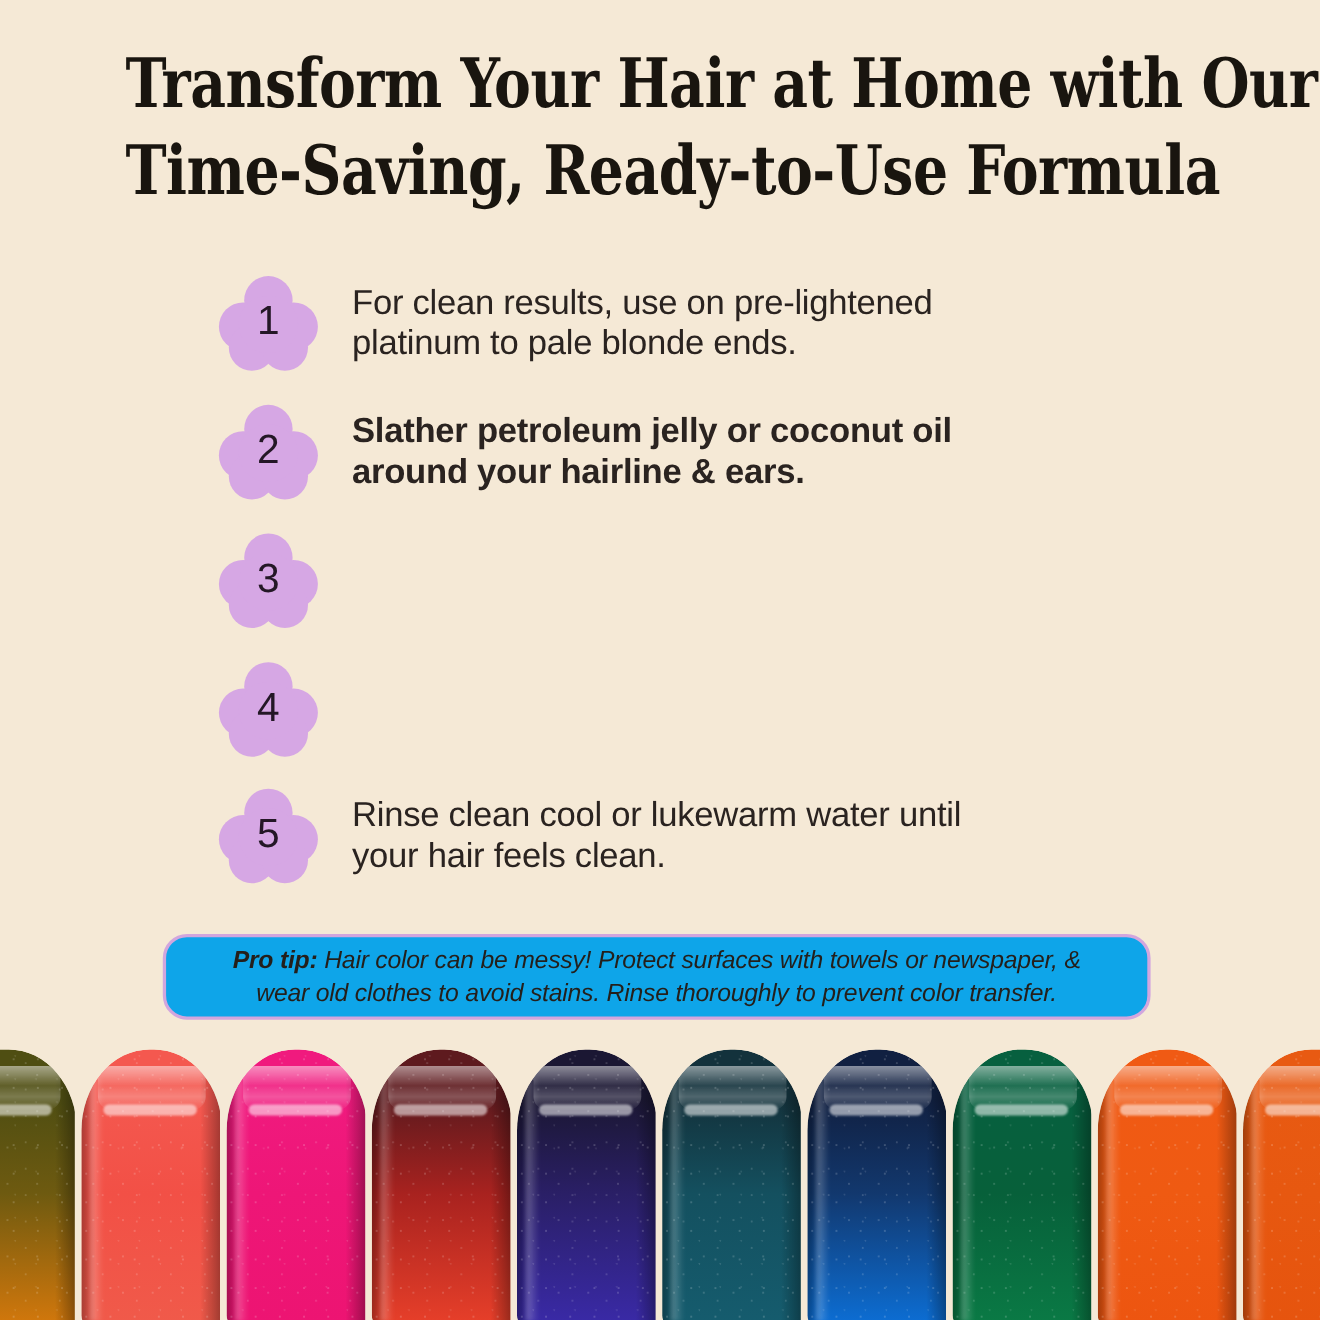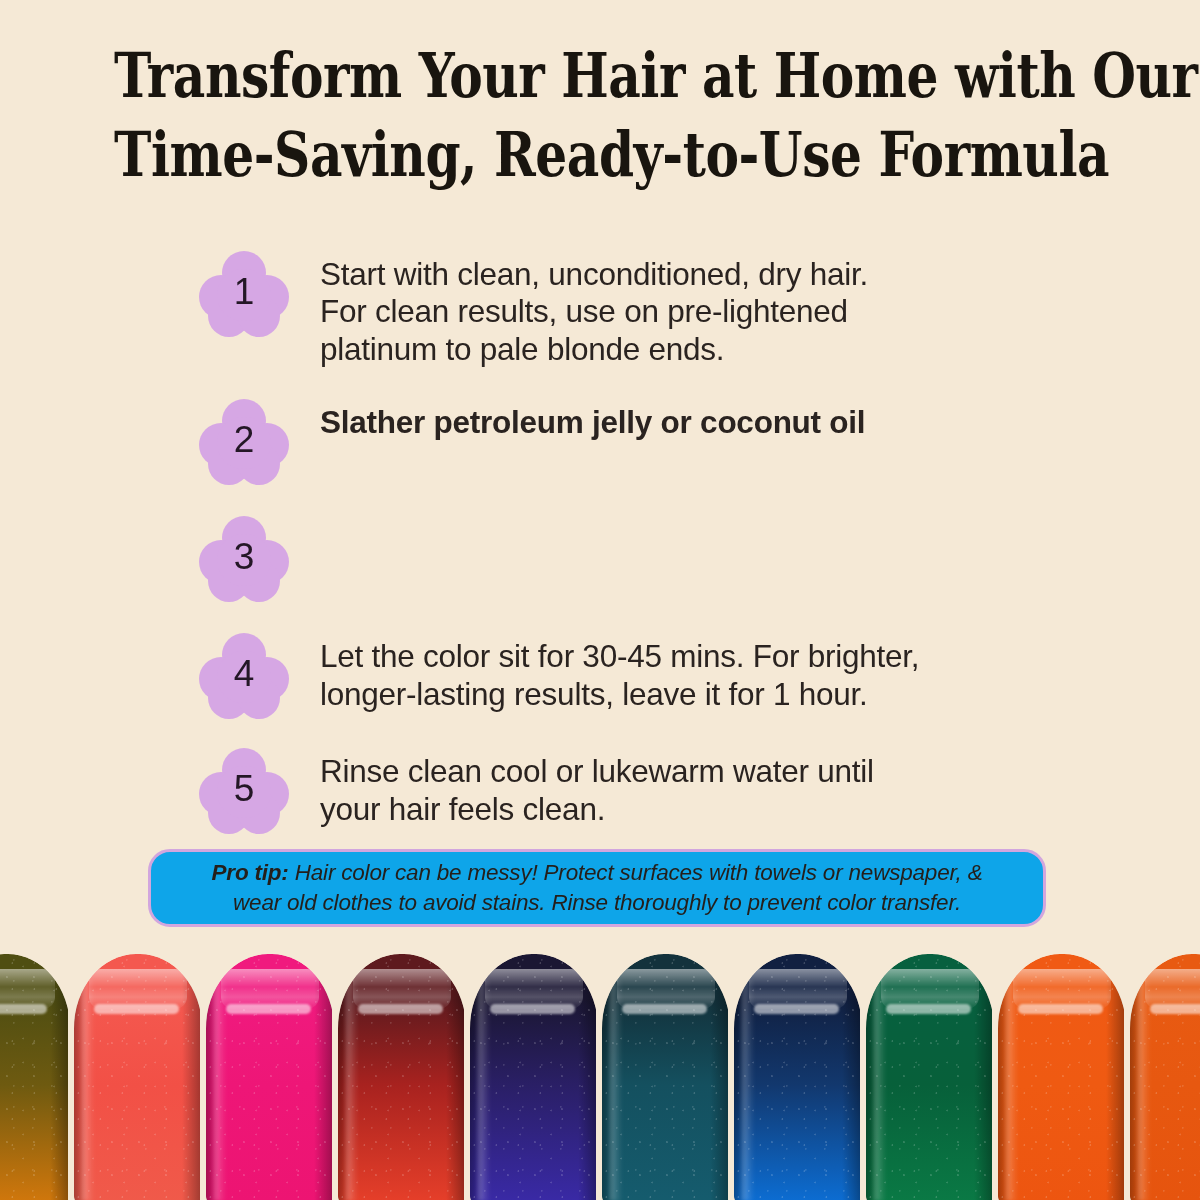--- a/index.html
+++ b/index.html
@@ -257,40 +257,40 @@
           <span class="petal-top" style="background: rgb(214, 167, 228);"></span>
             <span class="petal-ul" style="background: rgb(214, 167, 228);"></span>
             <span class="petal-ur" style="background: rgb(214, 167, 228);"></span>
           <span class="petal-ll" style="background: rgb(214, 167, 228);"></span>
             <span class="petal-lr" style="background: rgb(214, 167, 228);"></span>
             <span class="petal-core" style="background: rgb(214, 167, 228);"></span>
         </div>
         <div class="num" style="color: rgb(36, 23, 38);">1</div>
       </div>
       <div class="step-text" style="color: rgb(42, 35, 32);">
-        <span class="ln">Start with clean, unconditioned, dry hair.</span>
         <span class="ln">For clean results, use on pre-lightened</span>
         <span class="ln">platinum to pale blonde ends.</span>
       </div>
     </div>
 
     <div class="step-row step-2">
       <div class="flower">
         <div class="petals">
           <span class="petal-top" style="background: rgb(214, 167, 228);"></span>
             <span class="petal-ul" style="background: rgb(214, 167, 228);"></span>
             <span class="petal-ur" style="background: rgb(214, 167, 228);"></span>
           <span class="petal-ll" style="background: rgb(214, 167, 228);"></span>
             <span class="petal-lr" style="background: rgb(214, 167, 228);"></span>
             <span class="petal-core" style="background: rgb(214, 167, 228);"></span>
         </div>
         <div class="num" style="color: rgb(36, 23, 38);">2</div>
       </div>
       <div class="step-text" style="color: rgb(42, 35, 32); font-weight: bold;">
         <span class="ln">Slather petroleum jelly or coconut oil</span>
+        <span class="ln">around your hairline &amp; ears.</span>
       </div>
     </div>
 
     <div class="step-row step-3">
       <div class="flower">
         <div class="petals">
           <span class="petal-top" style="background: rgb(214, 167, 228);"></span>
             <span class="petal-ul" style="background: rgb(214, 167, 228);"></span>
             <span class="petal-ur" style="background: rgb(214, 167, 228);"></span>
           <span class="petal-ll" style="background: rgb(214, 167, 228);"></span>
@@ -306,24 +306,20 @@
         <div class="petals">
           <span class="petal-top" style="background: rgb(214, 167, 228);"></span>
             <span class="petal-ul" style="background: rgb(214, 167, 228);"></span>
             <span class="petal-ur" style="background: rgb(214, 167, 228);"></span>
           <span class="petal-ll" style="background: rgb(214, 167, 228);"></span>
             <span class="petal-lr" style="background: rgb(214, 167, 228);"></span>
             <span class="petal-core" style="background: rgb(214, 167, 228);"></span>
         </div>
         <div class="num" style="color: rgb(36, 23, 38);">4</div>
       </div>
-      <div class="step-text" style="color: rgb(42, 35, 32);">
-        <span class="ln">Let the color sit for 30-45 mins. For brighter,</span>
-        <span class="ln">longer-lasting results, leave it for 1 hour.</span>
-      </div>
     </div>
 
     <div class="step-row step-5">
       <div class="flower">
         <div class="petals">
           <span class="petal-top" style="background: rgb(214, 167, 228);"></span>
             <span class="petal-ul" style="background: rgb(214, 167, 228);"></span>
             <span class="petal-ur" style="background: rgb(214, 167, 228);"></span>
           <span class="petal-ll" style="background: rgb(214, 167, 228);"></span>
             <span class="petal-lr" style="background: rgb(214, 167, 228);"></span>

